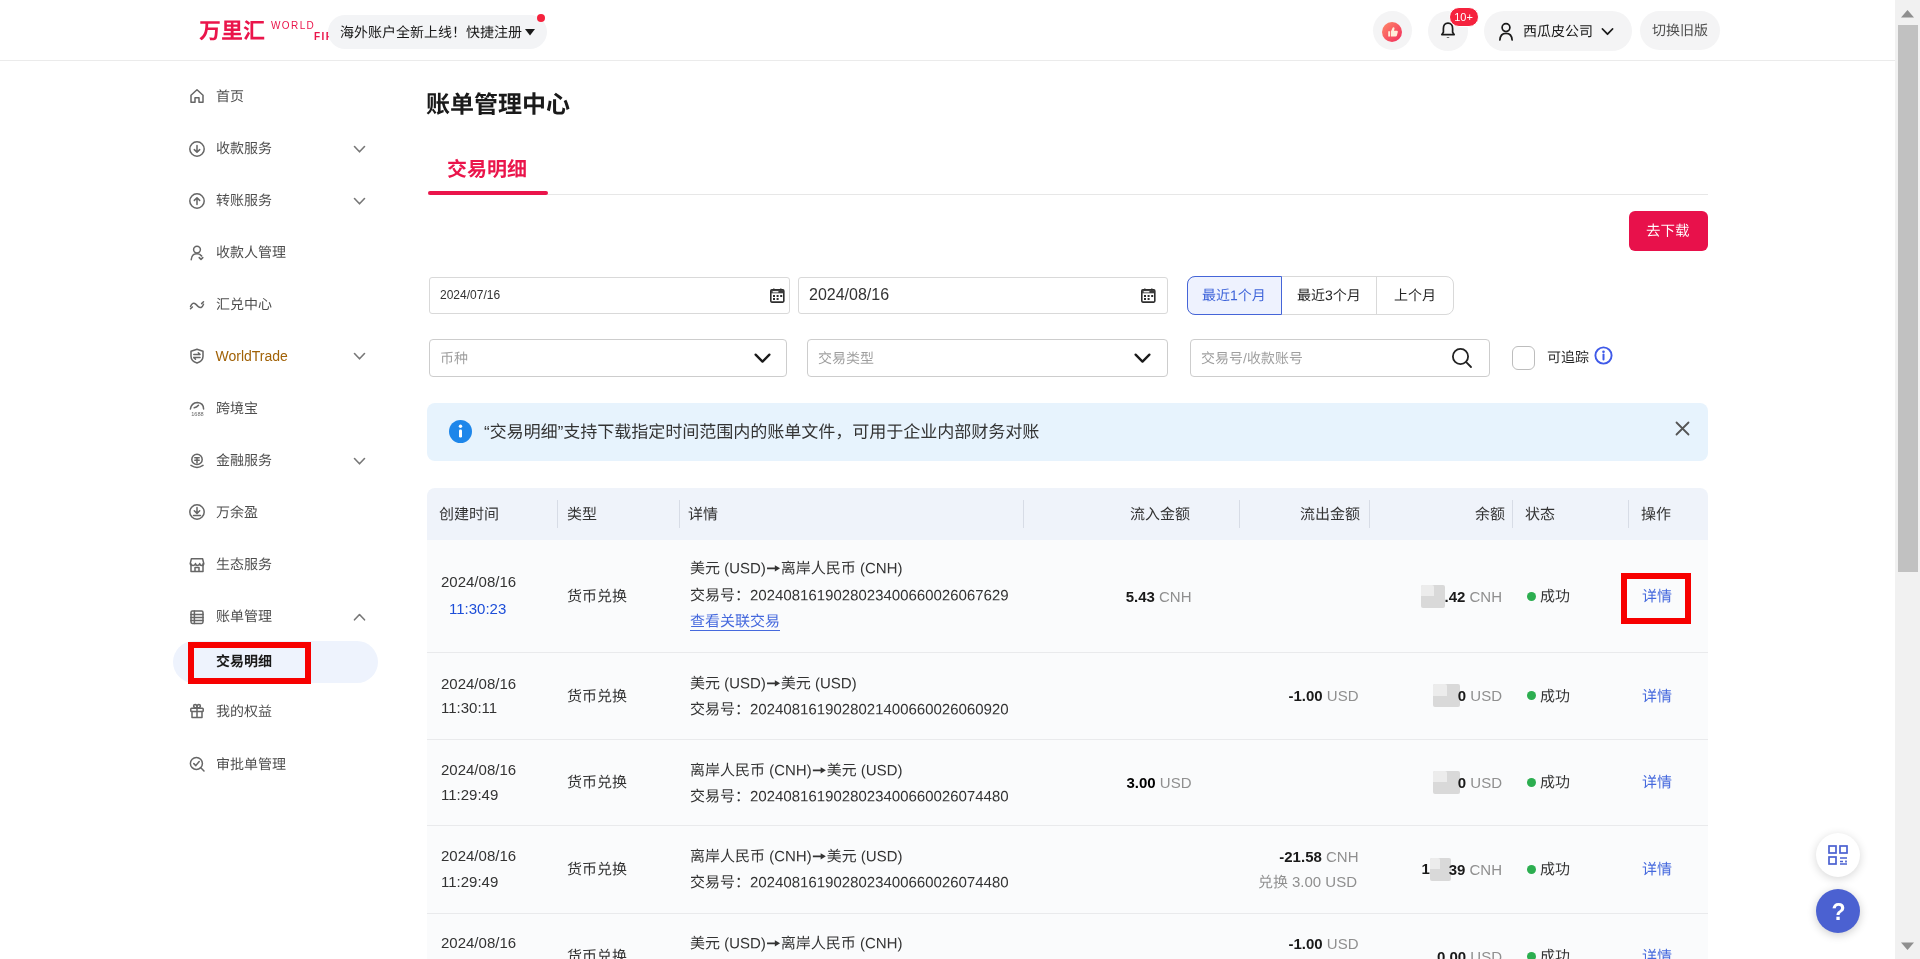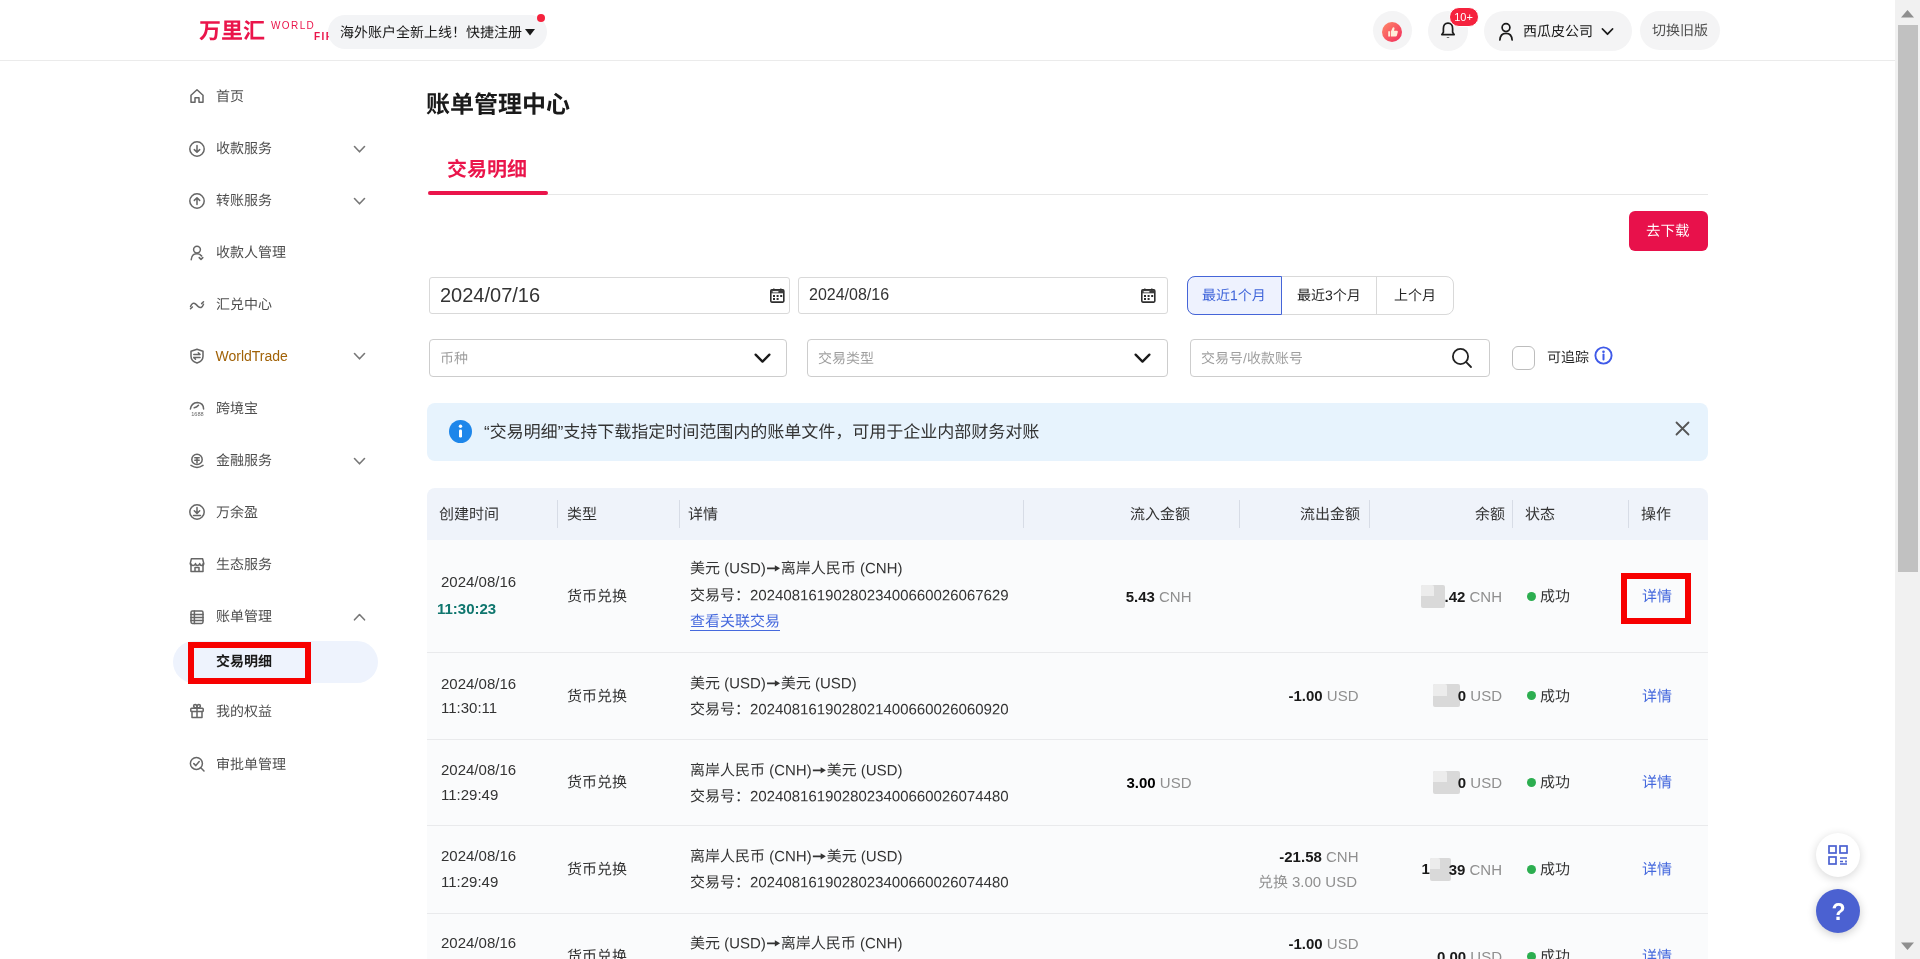--- a/index.html
+++ b/index.html
@@ -435,21 +435,21 @@
 <div style="position:absolute;left:428px;top:191px;width:120px;height:4px;border-radius:2px;background:#ea154b;"></div>
 <div style="position:absolute;left:1628.5px;top:211px;width:79px;height:39.5px;border-radius:6px;background:#e8114b;"></div>
 <svg style="position:absolute;left:1646.2px;top:219.1px;overflow:visible" width="45" height="23">
       <g fill="#ffffff" transform="translate(0,16.75) scale(0.014500)">
         <use href="#g66" x="0"></use>
         <use href="#g67" x="1000"></use>
         <use href="#g68" x="2000"></use>
       </g>
     </svg>
 <div style="position:absolute;left:429px;top:276.5px;width:361px;height:37px;border:1px solid #d9d9d9;border-radius:3px;background:#fff;box-sizing:border-box;"></div>
-<div style="position:absolute;top:283.0px;line-height:24px;font-size:20px;font-weight:400;color:#333333;white-space:nowrap;left:440.0px;">2024/07/16</div>
+<div style="position:absolute;top:283.0px;line-height:24px;font-size:12px;font-weight:400;color:#333333;white-space:nowrap;left:440.0px;">2024/07/16</div>
 <svg style="position:absolute;left:770.0px;top:288.0px;" width="15" height="15" viewBox="0 0 15 15">
       <path d="M3.8 0.6 L3.8 3 M10.8 0.6 L10.8 3" stroke="#3d3d3d" stroke-width="1.5"></path>
       <rect x="0.8" y="1.9" width="13" height="12.2" rx="1" fill="none" stroke="#2e2e2e" stroke-width="1.6"></rect>
       <rect x="1.1" y="2.2" width="12.4" height="3.1" fill="#3d3d3d"></rect>
       <rect x="2.6" y="3.1" width="5.8" height="1.3" fill="#fff"></rect>
       <path d="M3 8 L5 8 M6.6 8 L8.6 8 M10.2 8 L12.2 8 M3 11 L5 11 M6.6 11 L8.6 11" stroke="#2e2e2e" stroke-width="1.9"></path>
     </svg>
 <div style="position:absolute;left:798px;top:276.5px;width:370px;height:37px;border:1px solid #d9d9d9;border-radius:3px;background:#fff;box-sizing:border-box;"></div>
 <div style="position:absolute;top:283.0px;line-height:24px;font-size:16px;font-weight:400;color:#333333;white-space:nowrap;left:809.0px;">2024/08/16</div>
 <svg style="position:absolute;left:1141.0px;top:288.0px;" width="15" height="15" viewBox="0 0 15 15">
@@ -647,21 +647,21 @@
 <div style="position:absolute;left:1023px;top:500px;width:1px;height:28px;background:#d7dce6;"></div>
 <div style="position:absolute;left:1239px;top:500px;width:1px;height:28px;background:#d7dce6;"></div>
 <div style="position:absolute;left:1369px;top:500px;width:1px;height:28px;background:#d7dce6;"></div>
 <div style="position:absolute;left:1512px;top:500px;width:1px;height:28px;background:#d7dce6;"></div>
 <div style="position:absolute;left:1628px;top:500px;width:1px;height:28px;background:#d7dce6;"></div>
 <div style="position:absolute;left:427px;top:652px;width:1281px;height:1px;background:#e9eaec;"></div>
 <div style="position:absolute;left:427px;top:739px;width:1281px;height:1px;background:#e9eaec;"></div>
 <div style="position:absolute;left:427px;top:825px;width:1281px;height:1px;background:#e9eaec;"></div>
 <div style="position:absolute;left:427px;top:913px;width:1281px;height:1px;background:#e9eaec;"></div>
 <div style="position:absolute;top:571.0px;line-height:22px;font-size:15px;font-weight:400;color:#333333;white-space:nowrap;left:441.0px;">2024/08/16</div>
-<div style="position:absolute;top:598.0px;line-height:22px;font-size:15px;font-weight:700;color:#0f766e;white-space:nowrap;left:437px;">11:30:23</div>
+<div style="position:absolute;top:598.0px;line-height:22px;font-size:15px;font-weight:400;color:#1d4ed8;white-space:nowrap;left:449px;">11:30:23</div>
 <svg style="position:absolute;left:567.0px;top:584.0px;overflow:visible" width="62" height="24">
       <g fill="#333333" transform="translate(0,17.32) scale(0.015000)">
         <use href="#g120" x="0"></use>
         <use href="#g75" x="1000"></use>
         <use href="#g36" x="2000"></use>
         <use href="#g22" x="3000"></use>
       </g>
     </svg>
 <svg style="position:absolute;left:690.0px;top:556.0px;overflow:visible" width="214" height="24">
       <g fill="#333333" transform="translate(0,17.32) scale(0.015000)">

